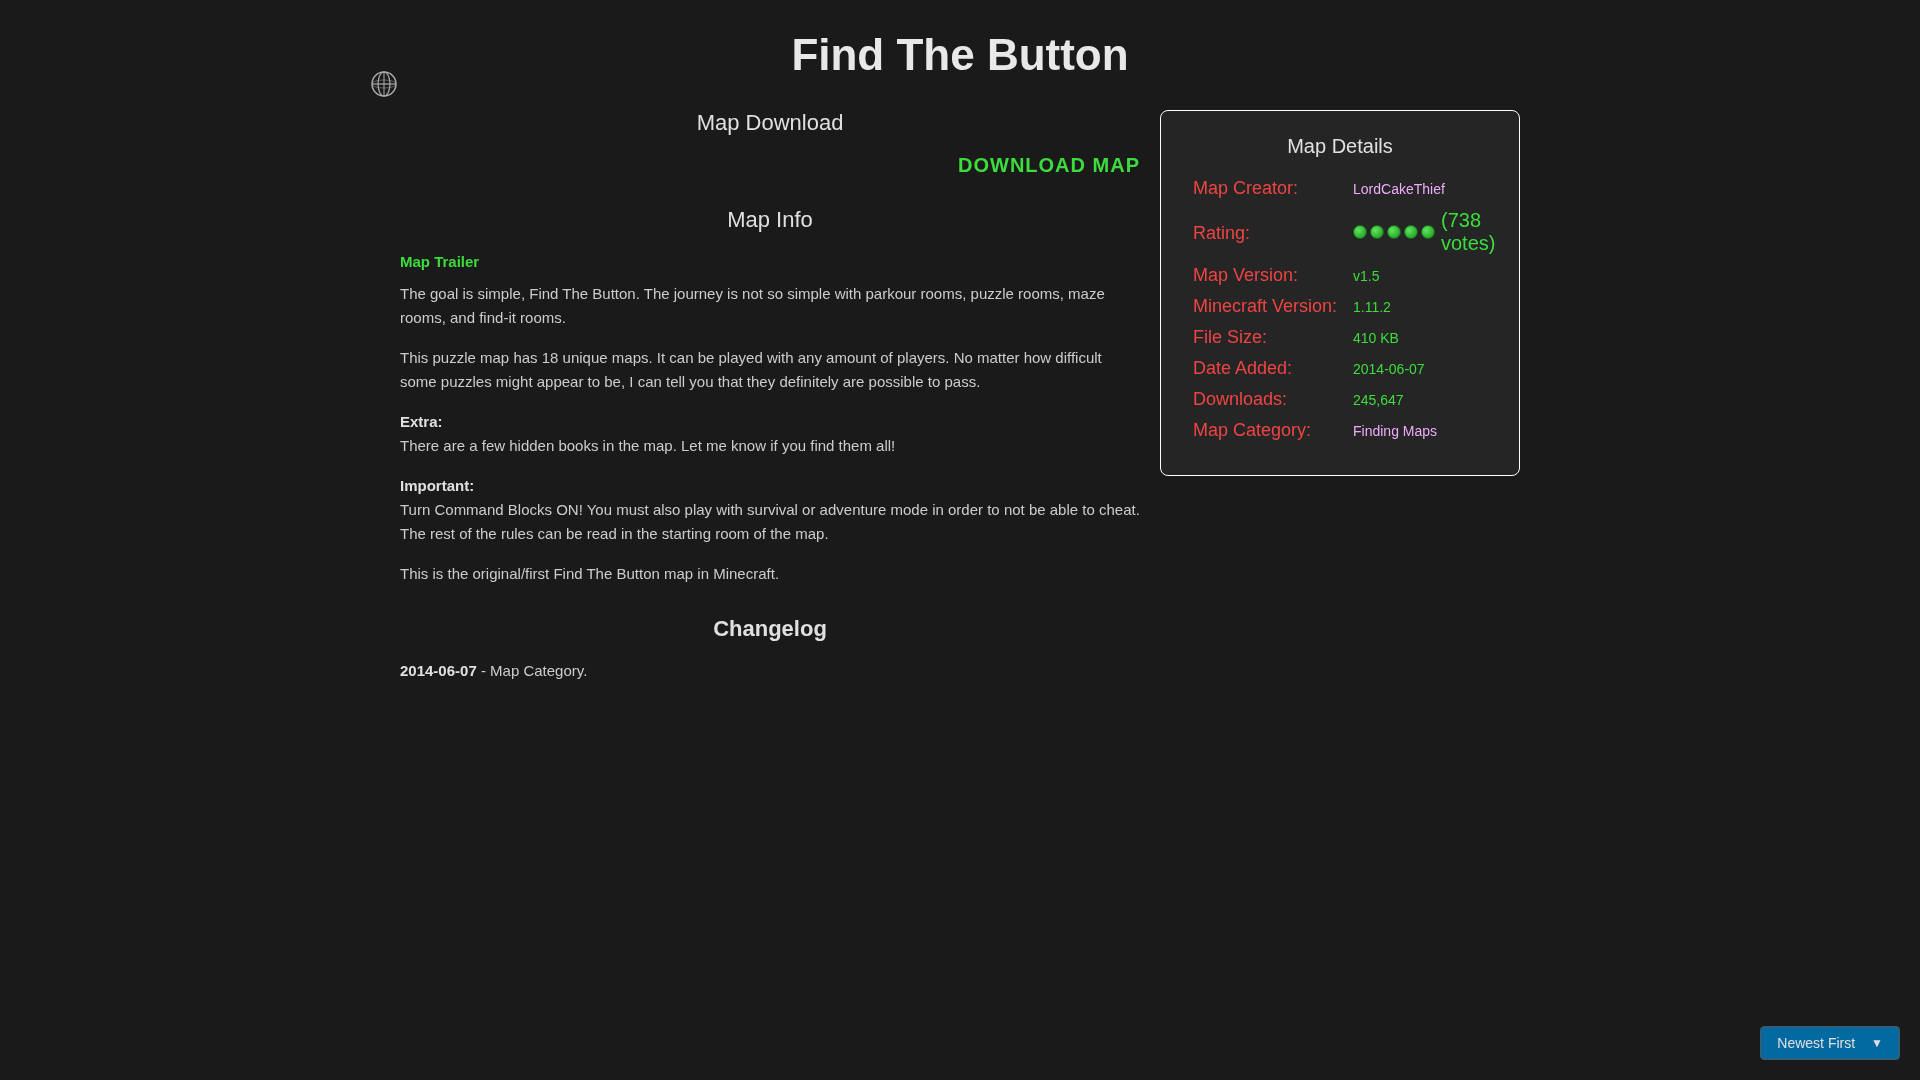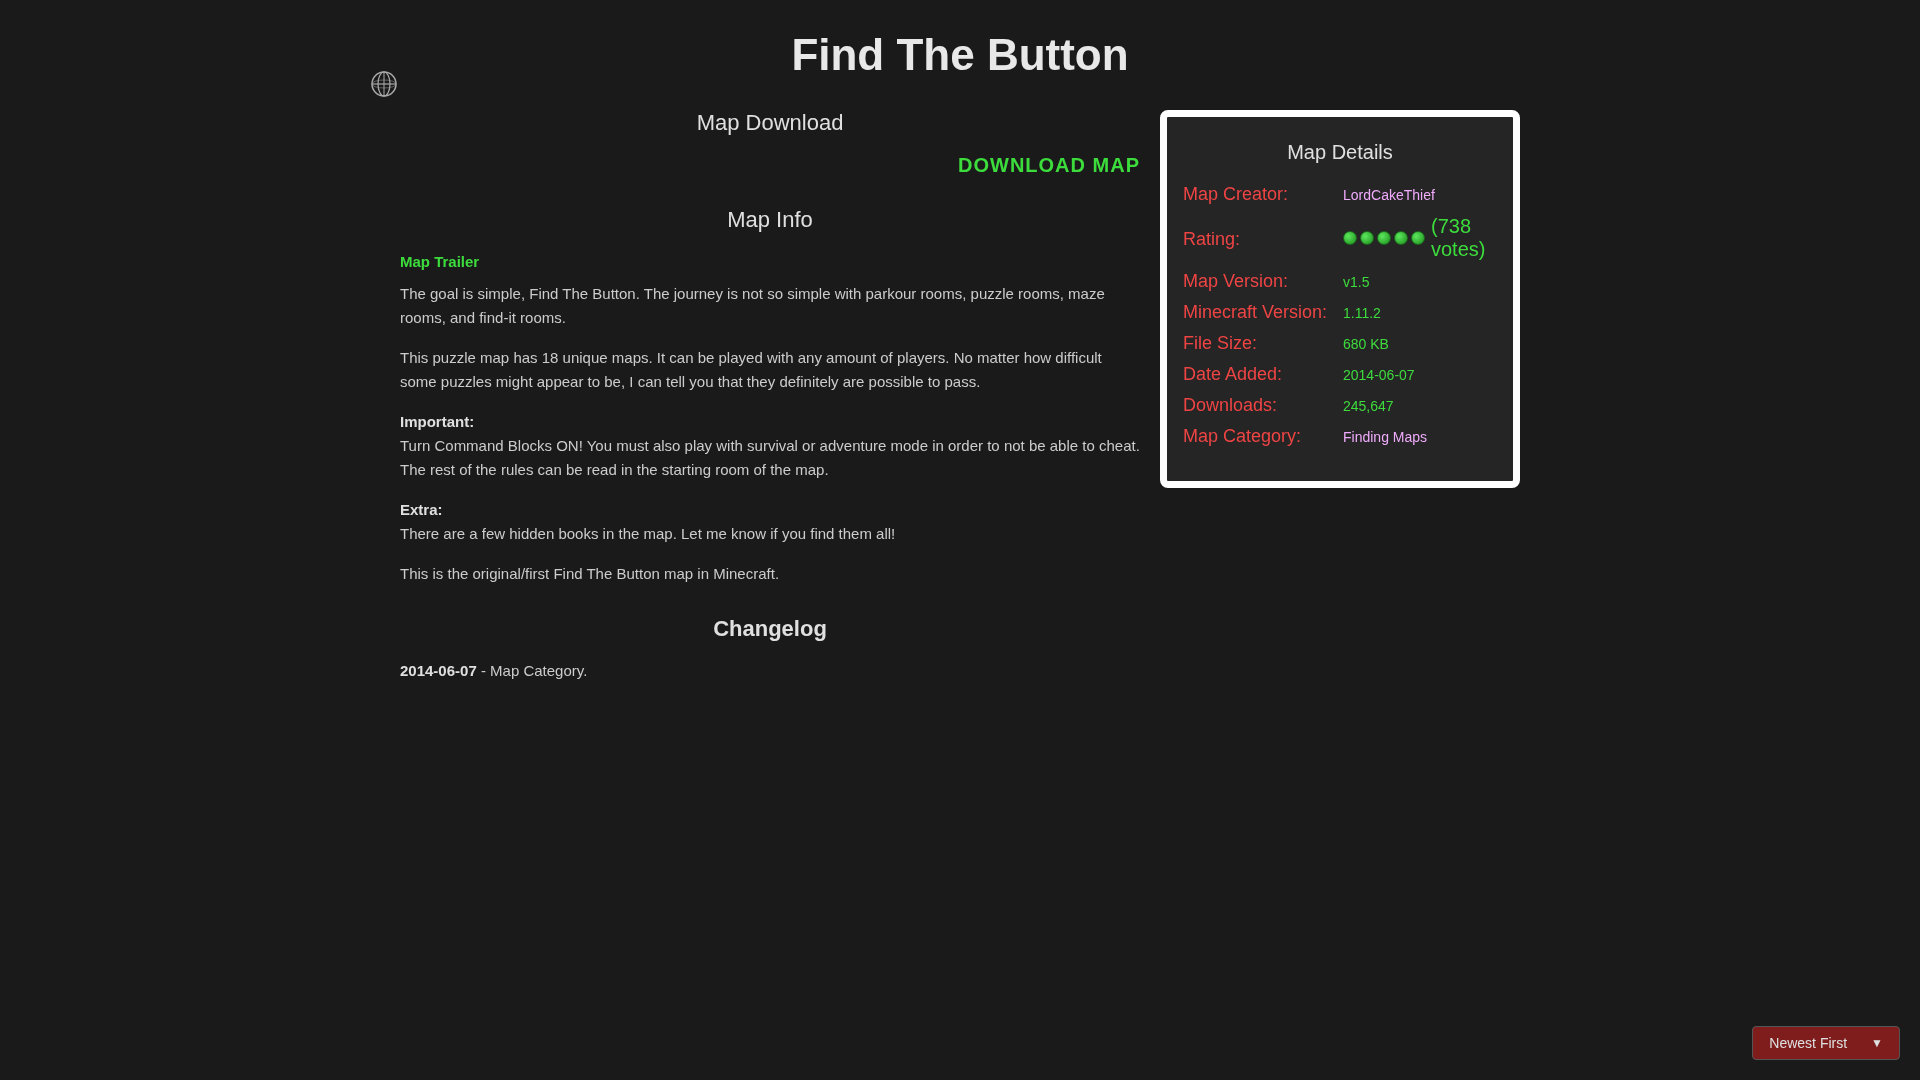--- a/index.html
+++ b/index.html
@@ -126,23 +126,23 @@
     }
 
     .changelog-date {
       font-weight: bold;
       color: #e0e0e0;
     }
 
     
     .map-details-panel {
       background-color: #252525;
-      border: 7px solid #ffffff;
+      border: 1px solid #ffffff;
       border-radius: 8px;
-      padding: 24px 16px;
+      padding: 24px 32px;
     }
 
     .map-details-title {
       text-align: center;
       font-size: 20px;
       color: #e0e0e0;
       margin-bottom: 20px;
       font-weight: normal;
     }
 
@@ -195,30 +195,30 @@
     .votes-text {
       color: #3ddc3d;
       font-size: 20px;
     }
 
     
     .newest-first-btn {
       position: fixed;
       bottom: 20px;
       right: 20px;
-      background-color: #7f1d1d;
+      background-color: #0369a1;
       color: #e0e0e0;
       border: 1px solid #555;
       border-radius: 4px;
       padding: 8px 16px;
       cursor: pointer;
       font-size: 14px;
       display: flex;
       align-items: center;
-      gap: 24px;
+      gap: 16px;
     }
 
     .chevron-down {
       font-size: 12px;
     }
 
     
     ::-webkit-scrollbar {
       width: 6px;
     }
@@ -258,27 +258,27 @@
 
       <div class="map-info-section">
         <h2 class="map-info-title">Map Info</h2>
 
         <p class="map-trailer-label">Map Trailer</p>
 
         <p class="description-para">The goal is simple, Find The Button. The journey is not so simple with parkour rooms, puzzle rooms, maze rooms, and find-it rooms.</p>
         <p class="description-para">This puzzle map has 18 unique maps. It can be played with any amount of players. No matter how difficult some puzzles might appear to be, I can tell you that they definitely are possible to pass.</p>
 
         <p class="description-para">
+          <span class="extra-label">Extra:</span><br>
+          <span>There are a few hidden books in the map. Let me know if you find them all!</span>
+        </p>
+
+        <p class="description-para">
           <span class="important-label">Important:</span><br>
           <span>Turn Command Blocks ON! You must also play with survival or adventure mode in order to not be able to cheat. The rest of the rules can be read in the starting room of the map.</span>
-        </p>
-
-        <p class="description-para">
-          <span class="extra-label">Extra:</span><br>
-          <span>There are a few hidden books in the map. Let me know if you find them all!</span>
         </p>
 
         <p class="description-para">This is the original/first Find The Button map in Minecraft.</p>
       </div>
 
       <div class="changelog-section">
         <h2 class="changelog-title">Changelog</h2>
 
         <div class="changelog-entry">
           <span class="changelog-date">2014-06-07</span><span> - Map Category.</span>
@@ -317,21 +317,21 @@
             <span class="details-value">v1.5</span>
           </div>
 
           <div class="details-row">
             <span class="details-label">Minecraft Version:</span>
             <span class="details-value">1.11.2</span>
           </div>
 
           <div class="details-row">
             <span class="details-label">File Size:</span>
-            <span class="details-value">680 KB</span>
+            <span class="details-value">410 KB</span>
           </div>
 
           <div class="details-row">
             <span class="details-label">Date Added:</span>
             <span class="details-value">2014-06-07</span>
           </div>
 
           <div class="details-row">
             <span class="details-label">Downloads:</span>
             <span class="details-value">245,647</span>

